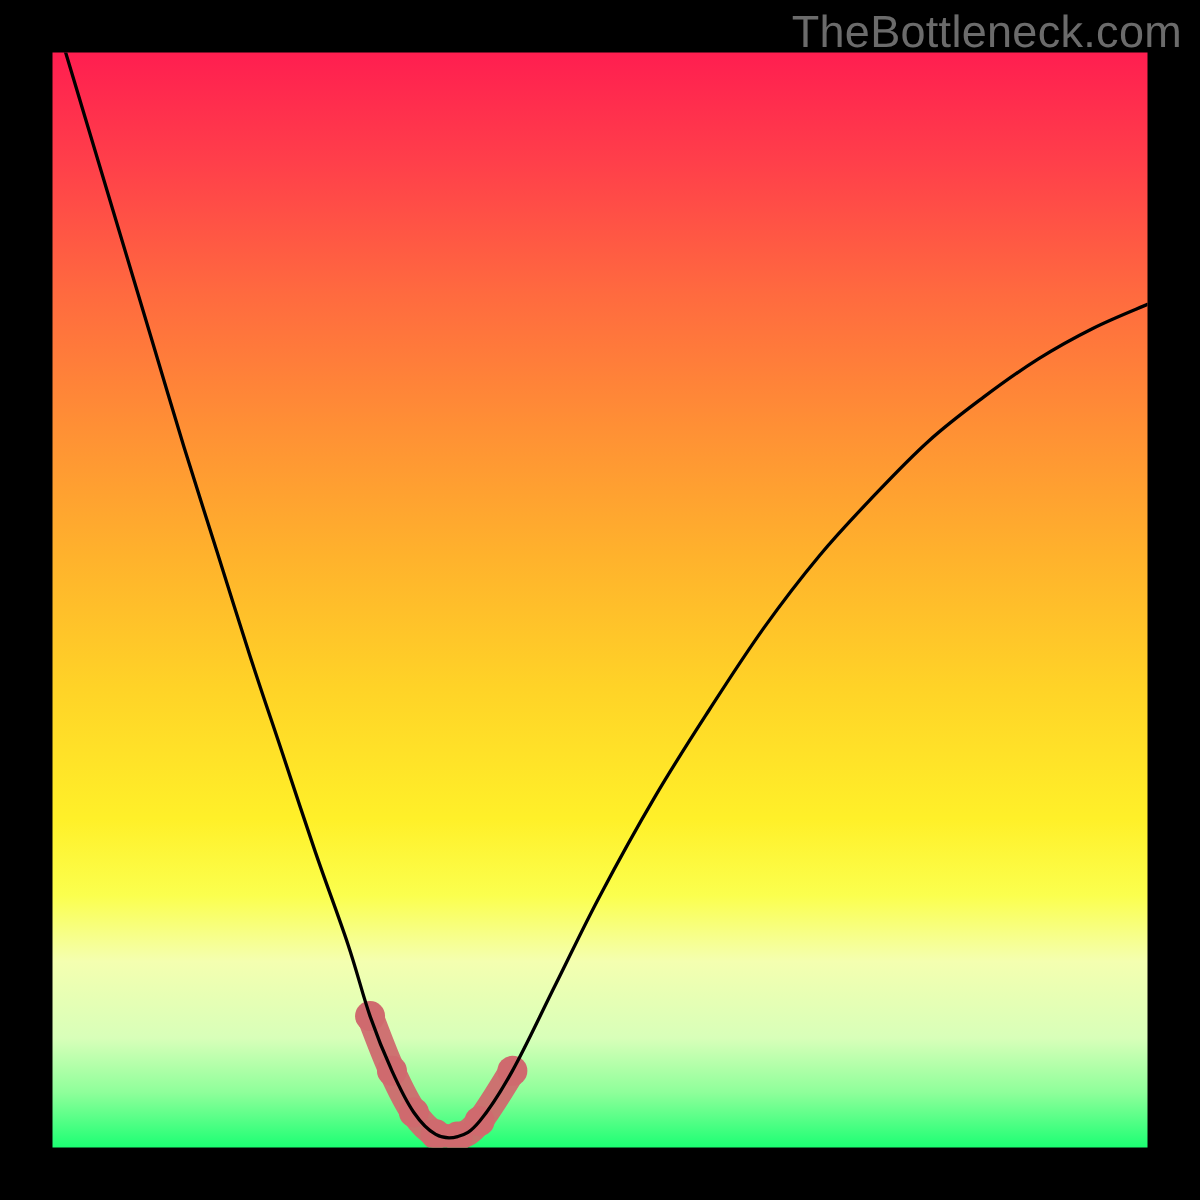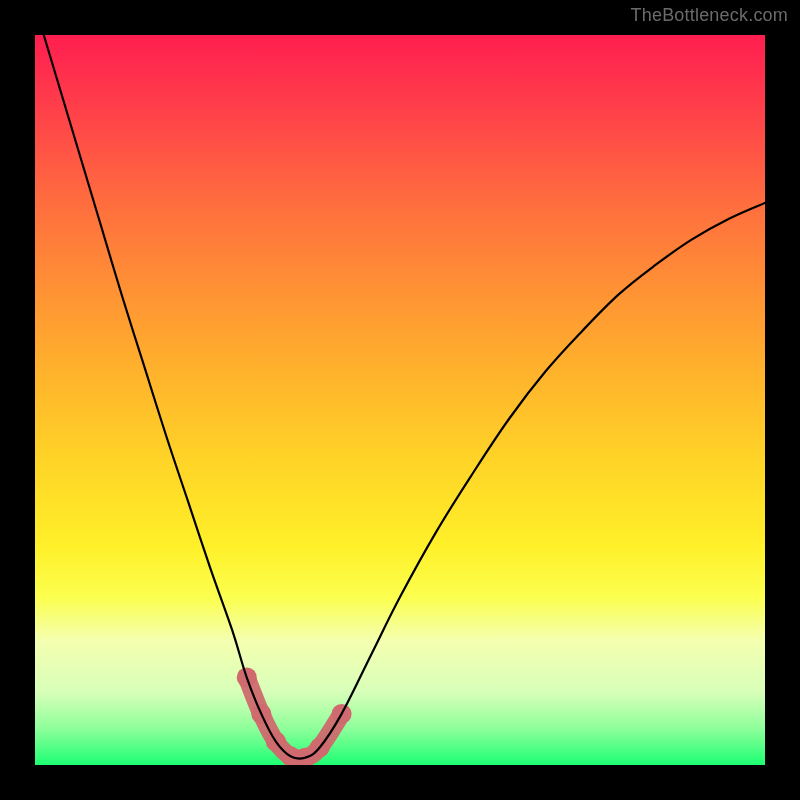--- a/index.html
+++ b/index.html
@@ -39,21 +39,21 @@
       #d8ffb9 90%,
       #8eff9a 95%,
       #1cff73 100%
     );
   }
   .watermark {
     position: absolute;
     top: 5px;
     right: 12px;
     color: #6b6b6b;
-    font-size: 18px;
+    font-size: 30px;
     letter-spacing: 0.2px;
     font-weight: 400;
     user-select: none;
   }
   svg.curve {
     position: absolute;
     left: 0;
     top: 0;
     width: 730px;
     height: 730px;

